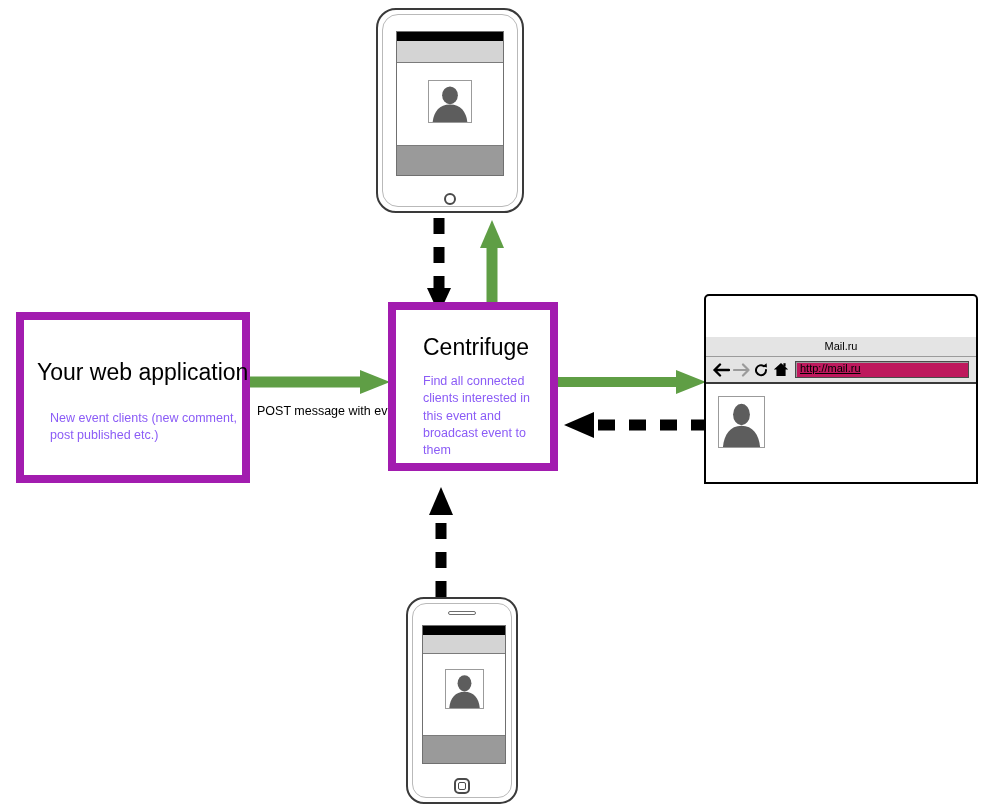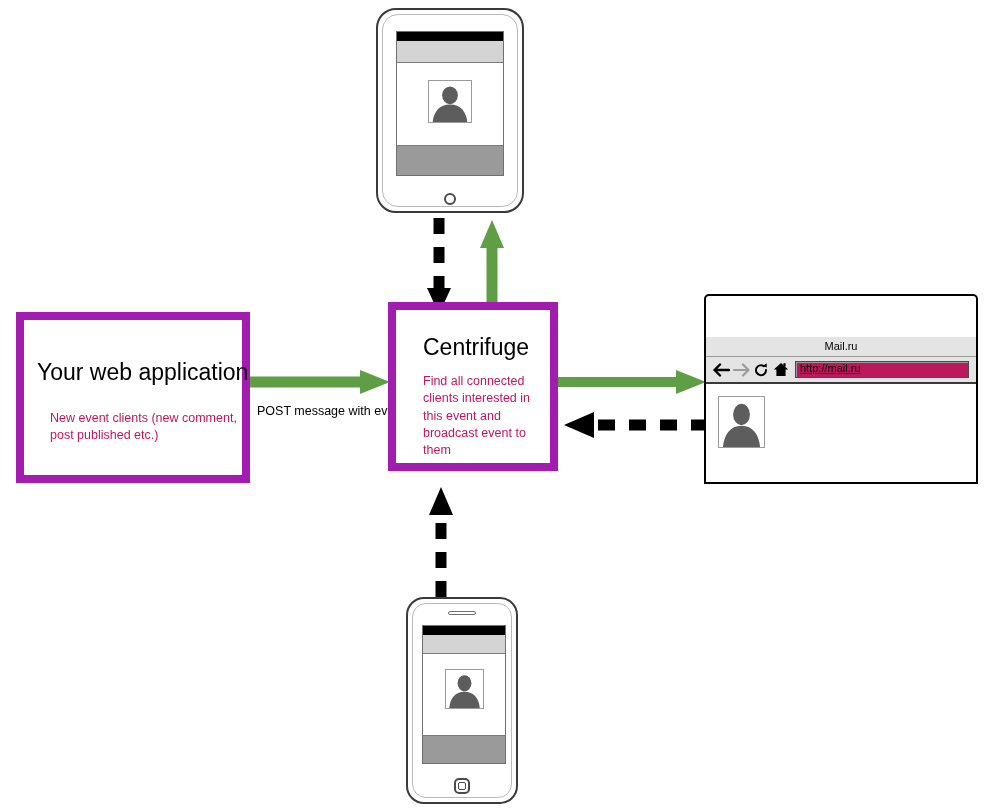--- a/index.html
+++ b/index.html
@@ -28,21 +28,21 @@
   }
   .node-title {
     font-size: 23px;
     line-height: 1.1;
     color: #000000;
     white-space: nowrap;
   }
   .node-desc {
     font-size: 12.5px;
     line-height: 1.38;
-    color: #be185d;
+    color: #8b5cf6;
   }
 
   
   #app-box { left: 16px; top: 312px; width: 234px; height: 171px; }
   #app-box .node-title { position: absolute; left: 13px; top: 40px; }
   #app-box .node-desc  { position: absolute; left: 26px; top: 90px; width: 200px; }
 
   
   #centrifuge-box { left: 388px; top: 302px; width: 170px; height: 169px; }
   #centrifuge-box .node-title { position: absolute; left: 27px; top: 25px; }

